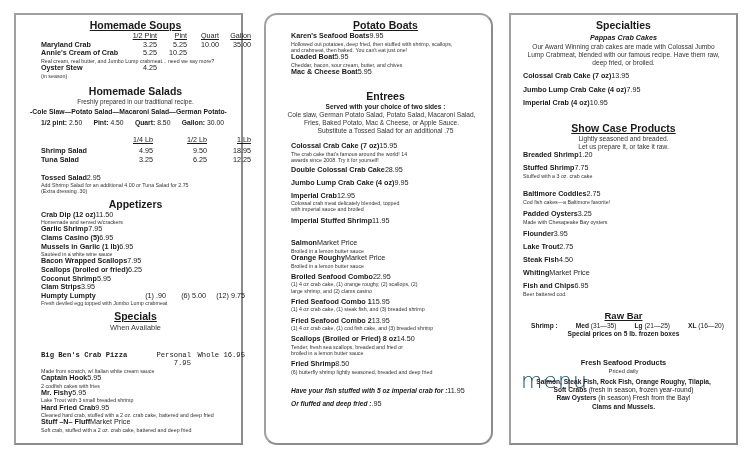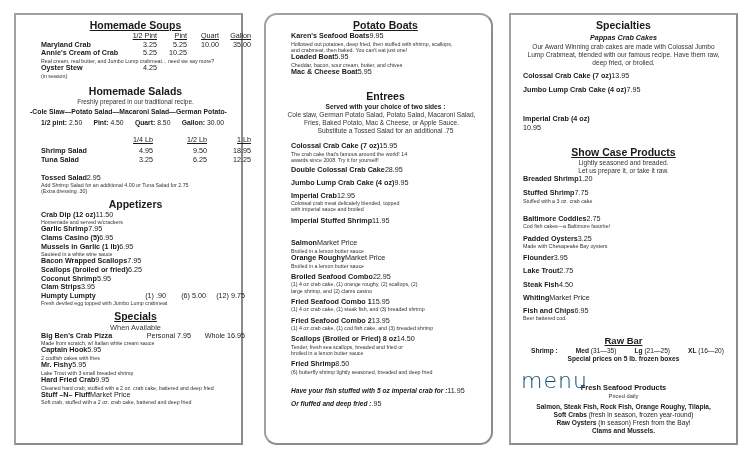--- a/index.html
+++ b/index.html
@@ -131,21 +131,21 @@
   <div class="grid" style="grid-template-columns: 92px 33px 40px 39px;">
     <span class="nm">Humpty Lumpty</span>
     <span class="c">(1) .90</span>
     <span class="c">(6) 5.00</span>
     <span class="c">(12) 9.75</span>
   </div>
   <div class="d">Fresh deviled egg topped with Jumbo Lump crabmeat</div>
 
   <div class="h u" style="margin-top:3px;">Specials</div>
   <div class="sub" style="font-size:7.4px; line-height:9px;">When Available</div>
-  <div class="grid" style="grid-template-columns: 100px 50px 54px; margin-top:0;">
+  <div class="grid" style="grid-template-columns: 100px 50px 54px; margin-top:19px;font-family:Liberation Mono, monospace;">
     <span class="nm">Big Ben's Crab Pizza</span>
     <span class="c">Personal 7.95</span>
     <span class="c">Whole 16.95</span>
   </div>
   <div class="d">Made from scratch, w/ Italian white cream sauce</div>
   <div class="row">
       <span class="n">Captain Hook</span>
       <span class="p">5.95</span>
     </div>
   <div class="d">2 codfish cakes with fries</div>
@@ -260,21 +260,21 @@
   <div class="subb" style="font-style:italic; font-size:7.2px; line-height:11px;">Pappas Crab Cakes</div>
   <div class="sub" style="font-size:6.6px; padding:0 2px;">Our Award Winning crab cakes are made with Colossal Jumbo Lump Crabmeat, blended with our famous recipe. Have them raw, deep fried, or broiled.</div>
   <div class="row" style="margin-top:5px;">
       <span class="n">Colossal Crab Cake (7 oz)</span>
       <span class="p">13.95</span>
     </div>
   <div class="row" style="margin-top:5px;">
       <span class="n">Jumbo Lump Crab Cake (4 oz)</span>
       <span class="p">7.95</span>
     </div>
-  <div class="row" style="margin-top:21px;flex-direction:column;">
+  <div class="row" style="margin-top:5px;">
       <span class="n">Imperial Crab (4 oz)</span>
       <span class="p">10.95</span>
     </div>
 
   <div class="h u" style="margin-top:14px;">Show Case Products</div>
   <div class="sub" style="font-size:6.6px;">Lightly seasoned and breaded.</div>
   <div class="sub" style="font-size:6.6px;">Let us prepare it, or take it raw.</div>
   <div class="row">
       <span class="n">Breaded Shrimp</span>
       <span class="p">1.20</span>

